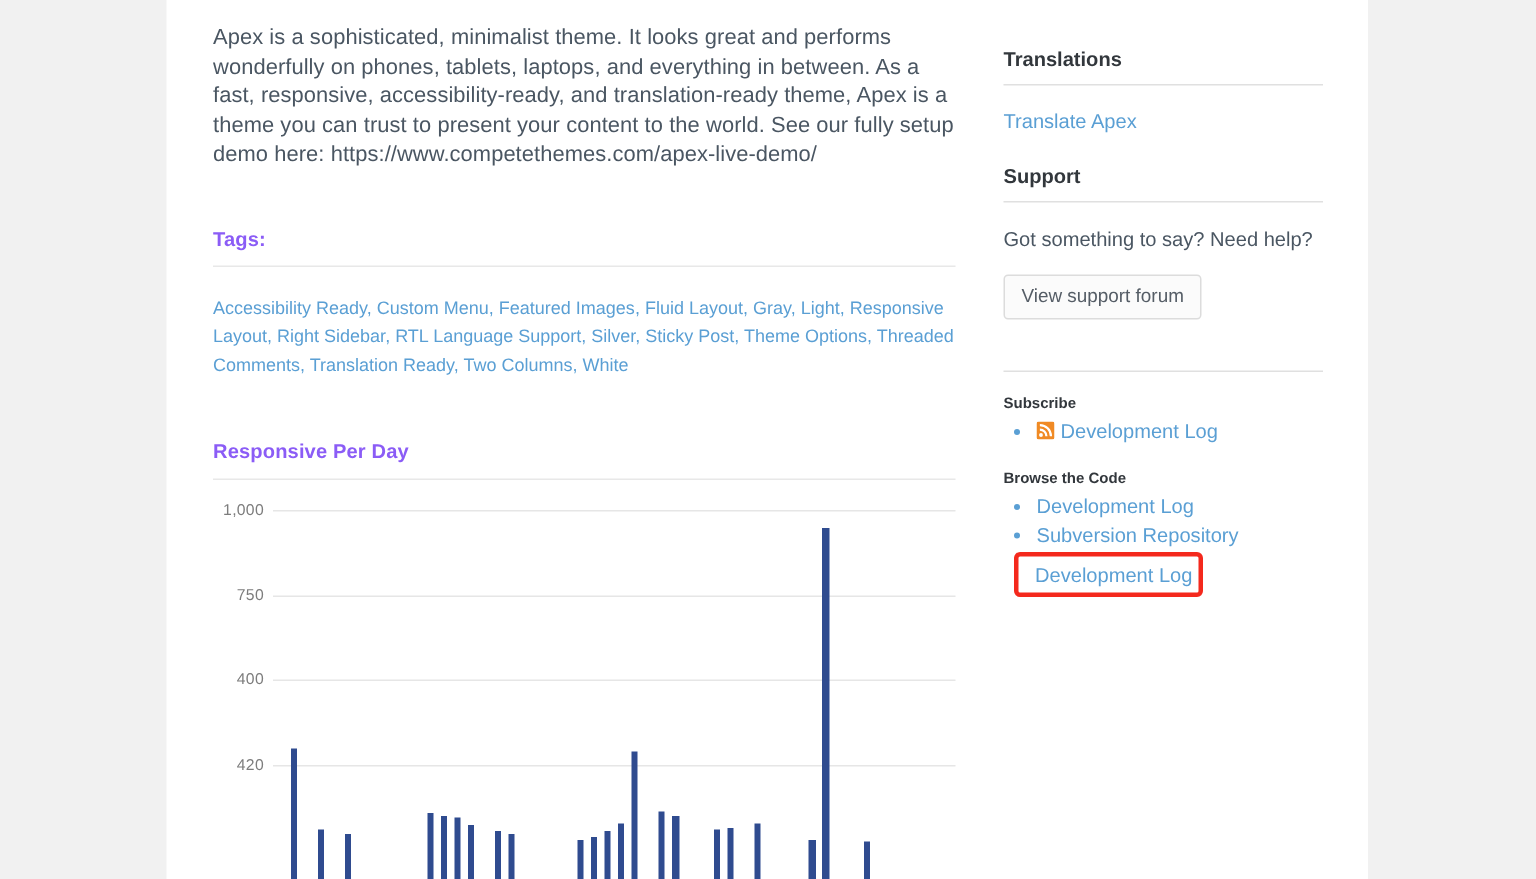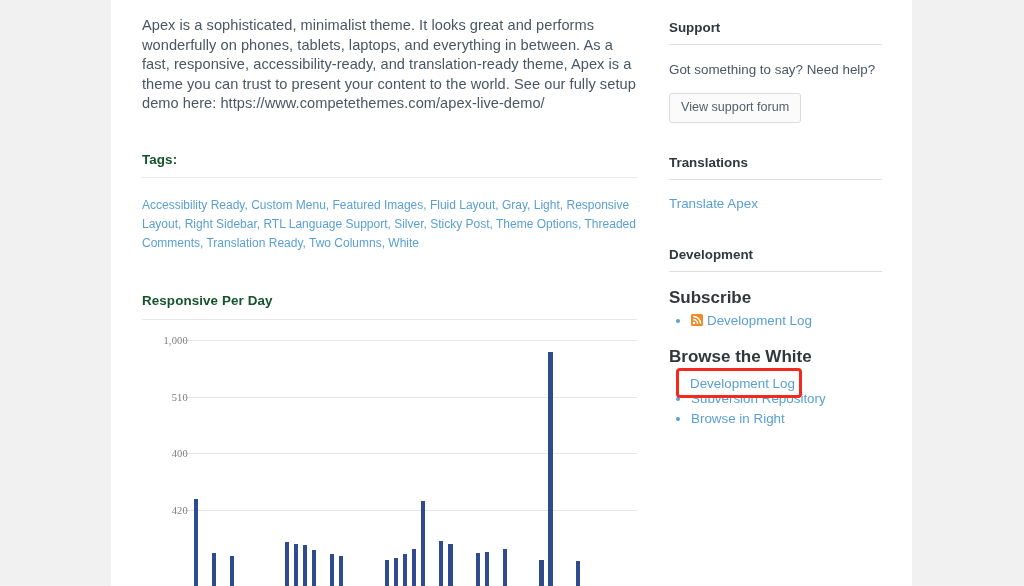--- a/index.html
+++ b/index.html
@@ -33,21 +33,21 @@
     font-size: 14.6px;
     line-height: 19.6px;
     color: #4a5662;
     letter-spacing: 0.05px;
   }
 
   .section-head {
     margin: 0;
     font-size: 13.4px;
     font-weight: bold;
-    color: #14532d;
+    color: #8b5cf6;
     letter-spacing: 0.1px;
   }
   .rule {
     height: 1px;
     background: #e8e8e8;
     border: 0;
     margin: 0;
   }
 
   #tags-block { margin-top: 38px; }
@@ -69,28 +69,27 @@
   #chart-block .rule { margin-top: 11px; }
 
   #chart-area {
     position: relative;
     margin-top: 20px;
     width: 495px;
     height: 240px;
   }
   .ytick {
     position: absolute;
-    left: 12px;
+    left: 0;
     width: 34px;
     text-align: right;
     font-size: 10.5px;
     color: #7d7d7d;
     transform: translateY(-50%);
     letter-spacing: 0.2px;
-    font-family: Liberation Serif, serif;
   }
   .gridline {
     position: absolute;
     left: 40px;
     right: 0;
     height: 1px;
     background: #e6e6e6;
   }
   #plot {
     position: absolute;
@@ -143,21 +142,21 @@
     cursor: pointer;
     line-height: 1.2;
   }
   .side-link {
     color: #5a9fd4;
     text-decoration: none;
     font-size: 13.4px;
   }
   .sub-head {
     margin: 0;
-    font-size: 17px;
+    font-size: 10px;
     font-weight: bold;
     color: #32373c;
   }
   ul.link-list {
     margin: 4px 0 0 0;
     padding-left: 22px;
     list-style: disc;
   }
   ul.link-list li {
     font-size: 13.2px;
@@ -216,21 +215,21 @@
         <div id="chart-area">
           <div id="gridlines">
               <div class="gridline" style="top: 170px;"></div>
               <div class="gridline" style="top: 113.333px;"></div>
               <div class="gridline" style="top: 56.6667px;"></div>
               <div class="gridline" style="top: 0px;"></div>
             </div>
           <div id="yticks">
               <div class="ytick" style="top: 170px;">420</div>
               <div class="ytick" style="top: 113.333px;">400</div>
-              <div class="ytick" style="top: 56.6667px;">510</div>
+              <div class="ytick" style="top: 56.6667px;">750</div>
               <div class="ytick" style="top: 0px;">1,000</div>
             </div>
           <div id="plot">
               <div class="bar" title="300" style="width: 4.186px; left: 11.557px; top: 158.667px; height: 108px;"></div>
               <div class="bar" title="60" style="width: 4.186px; left: 29.757px; top: 213.067px; height: 53.6px;"></div>
               <div class="bar" title="45" style="width: 4.186px; left: 47.957px; top: 216.467px; height: 50.2px;"></div>
               <div class="bar" title="110" style="width: 4.186px; left: 102.557px; top: 201.733px; height: 64.9333px;"></div>
               <div class="bar" title="100" style="width: 4.186px; left: 111.657px; top: 204px; height: 62.6667px;"></div>
               <div class="bar" title="95" style="width: 4.186px; left: 120.757px; top: 205.133px; height: 61.5333px;"></div>
               <div class="bar" title="75" style="width: 4.186px; left: 129.857px; top: 209.667px; height: 57px;"></div>
@@ -249,53 +248,52 @@
               <div class="bar" title="30" style="width: 4.186px; left: 357.357px; top: 219.867px; height: 46.8px;"></div>
               <div class="bar" title="945" style="width: 4.186px; left: 366.457px; top: 12.4667px; height: 254.2px;"></div>
               <div class="bar" title="25" style="width: 4.186px; left: 393.757px; top: 221px; height: 45.6667px;"></div>
             </div>
         </div>
       </div>
     </div>
 
     <div id="sidebar">
 
-      <div class="side-block" style="padding-top:20px;">
-        <h3 class="side-head">Support</h3>
-        <div class="side-rule"></div>
-        <p class="side-text">Got something to say? Need help?</p>
-        <button class="support-btn">View support forum</button>
-      </div>
-
       <div class="side-block" style="margin-top:32px;">
         <h3 class="side-head">Translations</h3>
         <div class="side-rule"></div>
         <p class="side-text" style="padding-top:15px;">
           <a class="side-link" href="#">Translate Apex</a>
         </p>
       </div>
 
+      <div class="side-block" style="padding-top:20px;">
+        <h3 class="side-head">Support</h3>
+        <div class="side-rule"></div>
+        <p class="side-text">Got something to say? Need help?</p>
+        <button class="support-btn">View support forum</button>
+      </div>
+
       <div class="side-block" style="margin-top:34px;">
-        <h3 class="side-head">Development</h3>
         <div class="side-rule"></div>
 
         <div style="padding-top:16px;">
           <h4 class="sub-head">Subscribe</h4>
           <ul class="link-list" id="subscribe-list">
               <li><span class="rss-icon"><svg viewBox="0 0 16 16" width="12" height="12">
                     <rect x="0" y="0" width="16" height="16" rx="2" fill="#f08a24"></rect>
                     <circle cx="4" cy="12" r="1.7" fill="#fff"></circle>
                     <path d="M3 8.2a4.8 4.8 0 0 1 4.8 4.8h2A6.8 6.8 0 0 0 3 6.2z" fill="#fff"></path>
                     <path d="M3 4.2A8.8 8.8 0 0 1 11.8 13h2A10.8 10.8 0 0 0 3 2.2z" fill="#fff"></path>
                   </svg></span><a href="#" class="side-link">Development Log</a></li>
             </ul>
         </div>
 
         <div style="padding-top:15px;">
-          <h4 class="sub-head">Browse the White</h4>
+          <h4 class="sub-head">Browse the Code</h4>
           <ul class="link-list" id="browse-list">
               <li><a href="#" class="side-link">Development Log</a></li>
               <li><a href="#" class="side-link">Subversion Repository</a></li>
               <li><a href="#" class="side-link">Browse in Right</a></li>
             </ul>
         </div>
       </div>
     </div>
 
   </div>

